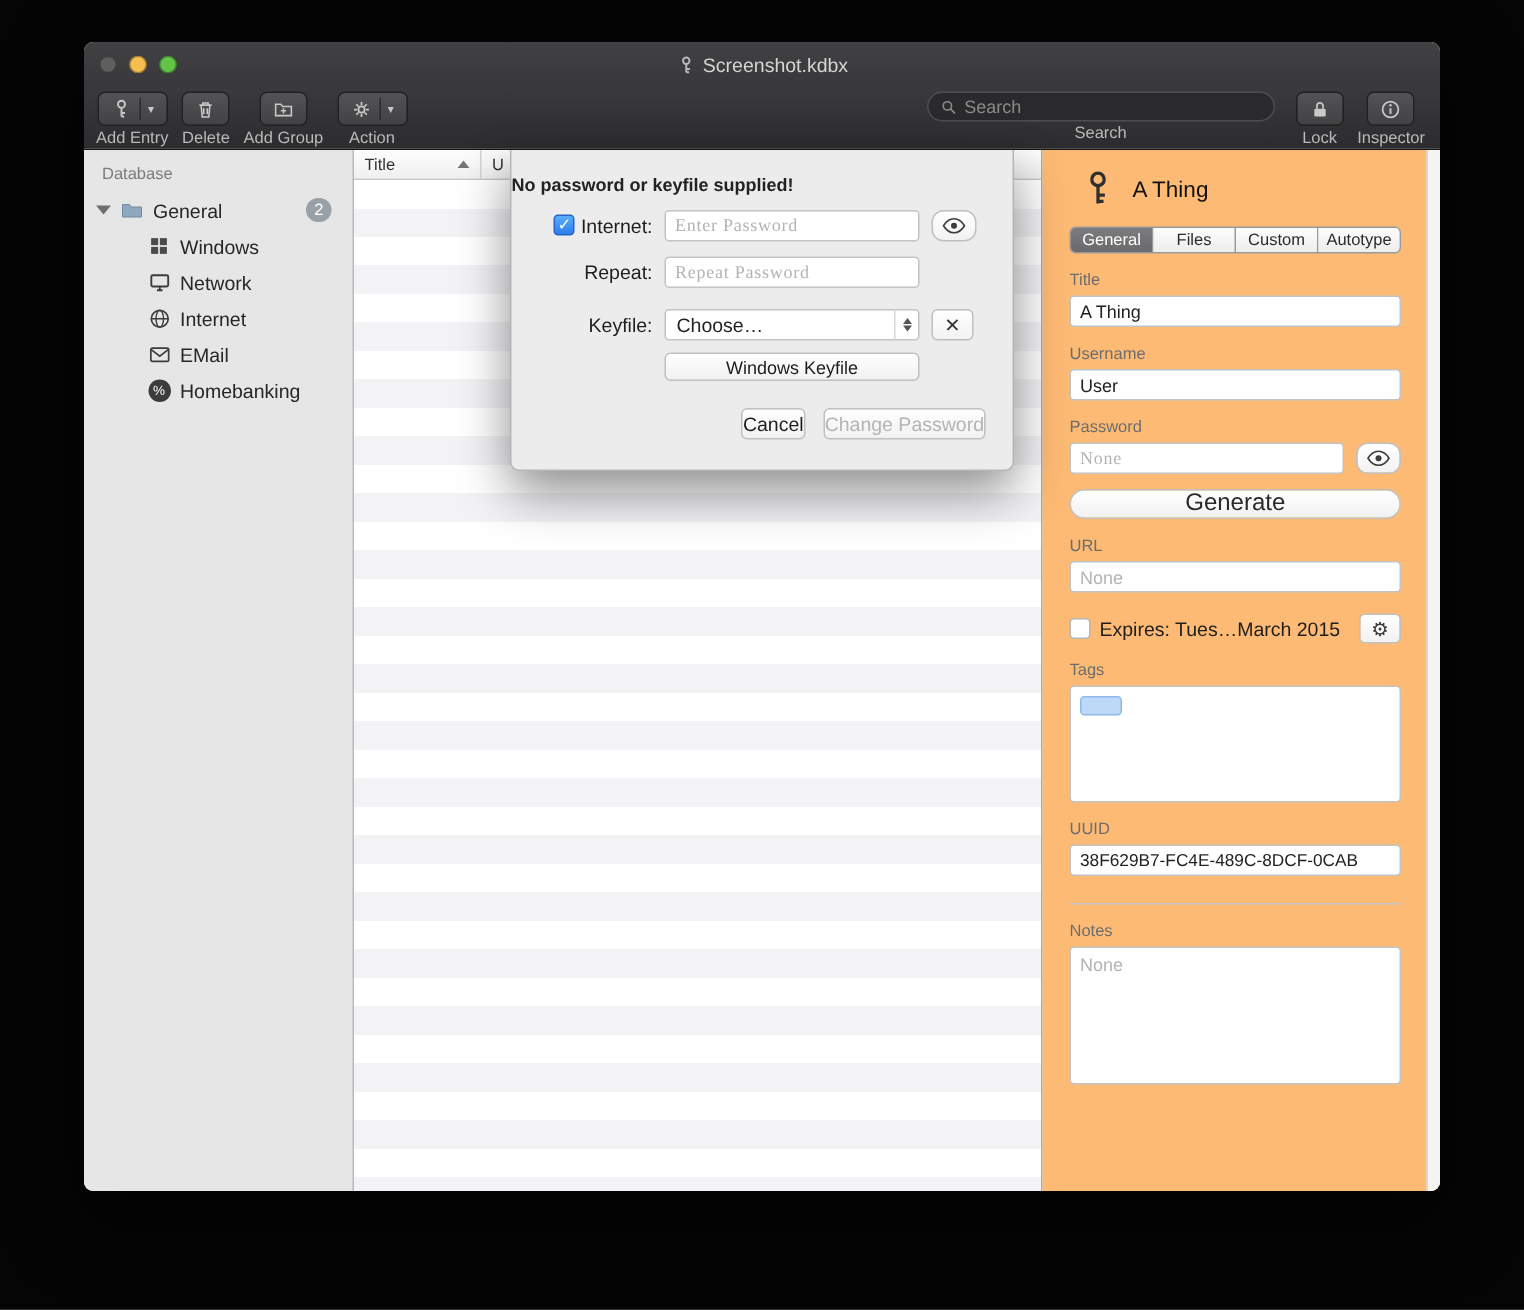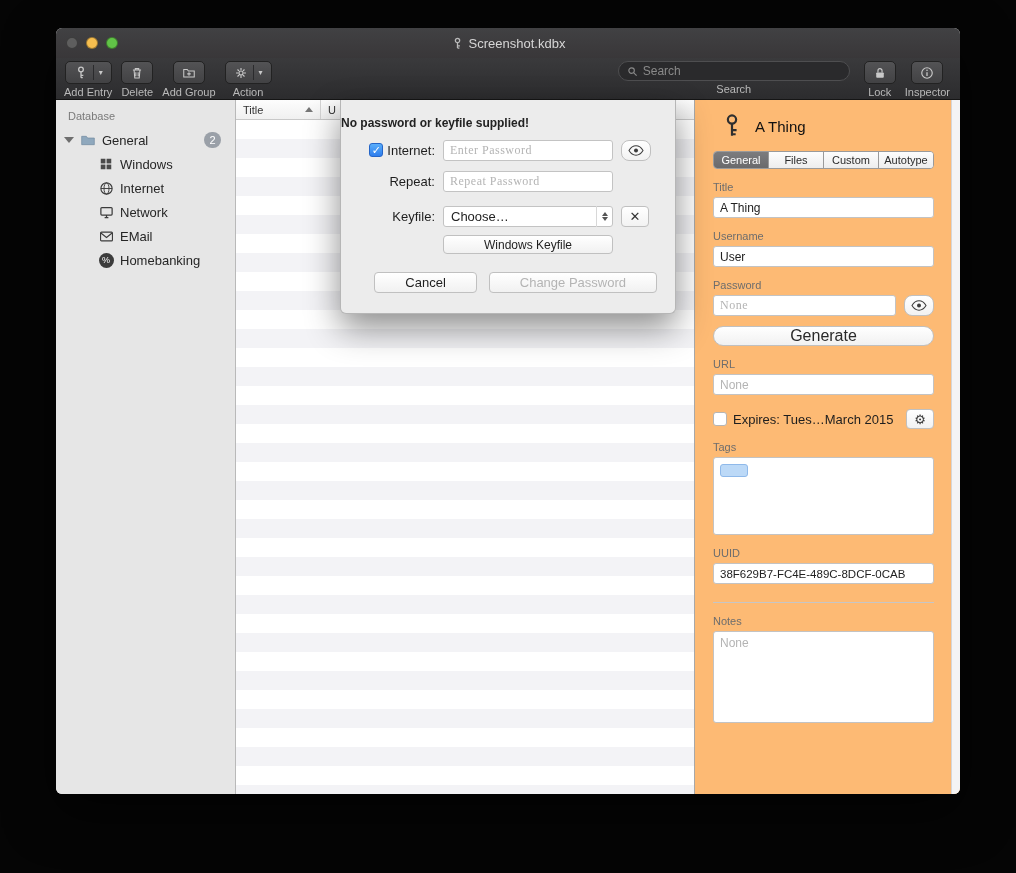--- a/index.html
+++ b/index.html
@@ -107,21 +107,21 @@
   .stepper .up { width:0;height:0;border-left:3.5px solid transparent;
     border-right:3.5px solid transparent;border-bottom:4.5px solid #555; }
   .stepper .down { width:0;height:0;border-left:3.5px solid transparent;
     border-right:3.5px solid transparent;border-top:4.5px solid #555; }
   .x-btn { width:28px; margin-left:8px; font-size:13px; color:#333; }
   .wide-btn { display:block; margin:8px 0 0 102px; width:170px; height:19px;
     border:1px solid #c0c0c0; border-radius:4px; background:linear-gradient(#ffffff,#f1f1f1);
     font-size:12px; color:#1e1e1e; }
   .dlg-actions { display:flex; justify-content:flex-end; gap:12px; margin:18px 18px 0 0; }
   .push-btn { height:21px; border:1px solid #c0c0c0; border-radius:4px;
-    background:linear-gradient(#ffffff,#f1f1f1); font-size:13px; color:#1e1e1e; padding:0 30px; }
+    background:linear-gradient(#ffffff,#f1f1f1); font-size:13px; color:#1e1e1e; padding:0 0; }
   .push-btn.disabled { color:#b4b4b4; }
 
   
   .inspector { width:265px; background:#fdba74; position:relative; flex:none;
     padding:14px 26px 0 18px; font-size:13px; }
   .scroll-track { position:absolute; right:0; top:0; bottom:0; width:9px;
     background:#f4f4f4; border-left:1px solid #d6d6d6; }
   .insp-head { display:flex; align-items:center; gap:12px; margin-left:8px; }
   .insp-key { width:22px; height:24px; color:#2f2f2f; }
   .insp-title { font-size:15px; color:#111; }
@@ -267,35 +267,35 @@
                 <rect x="13" y="3" width="8" height="8" fill="#4a4a4a"></rect>
                 <rect x="3" y="13" width="8" height="8" fill="#4a4a4a"></rect>
                 <rect x="13" y="13" width="8" height="8" fill="#4a4a4a"></rect>
               </svg>
           </span>
           <span>Windows</span>
         </div>
         <div class="sb-row sb-child">
           <span class="sb-icon">
             <svg viewBox="0 0 24 24" width="15" height="15">
+                <rect x="3" y="4" width="18" height="12" rx="1.5" fill="none" stroke="#3c3c3c" stroke-width="2"></rect>
+                <path d="M9 20h6M12 16v4" stroke="#3c3c3c" stroke-width="2"></path>
+              </svg>
+          </span>
+          <span>Network</span>
+        </div>
+        <div class="sb-row sb-child">
+          <span class="sb-icon">
+            <svg viewBox="0 0 24 24" width="15" height="15">
                 <circle cx="12" cy="12" r="9" fill="none" stroke="#3c3c3c" stroke-width="1.8"></circle>
                 <ellipse cx="12" cy="12" rx="4" ry="9" fill="none" stroke="#3c3c3c" stroke-width="1.5"></ellipse>
                 <path d="M3 12h18" stroke="#3c3c3c" stroke-width="1.5"></path>
               </svg>
           </span>
           <span>Internet</span>
-        </div>
-        <div class="sb-row sb-child">
-          <span class="sb-icon">
-            <svg viewBox="0 0 24 24" width="15" height="15">
-                <rect x="3" y="4" width="18" height="12" rx="1.5" fill="none" stroke="#3c3c3c" stroke-width="2"></rect>
-                <path d="M9 20h6M12 16v4" stroke="#3c3c3c" stroke-width="2"></path>
-              </svg>
-          </span>
-          <span>Network</span>
         </div>
         <div class="sb-row sb-child">
           <span class="sb-icon">
             <svg viewBox="0 0 24 24" width="15" height="15">
                 <rect x="2.5" y="5" width="19" height="14" rx="1.5" fill="none" stroke="#3c3c3c" stroke-width="1.8"></rect>
                 <path d="M3 6.5l9 7 9-7" fill="none" stroke="#3c3c3c" stroke-width="1.8"></path>
               </svg>
           </span>
           <span>EMail</span>
         </div>

